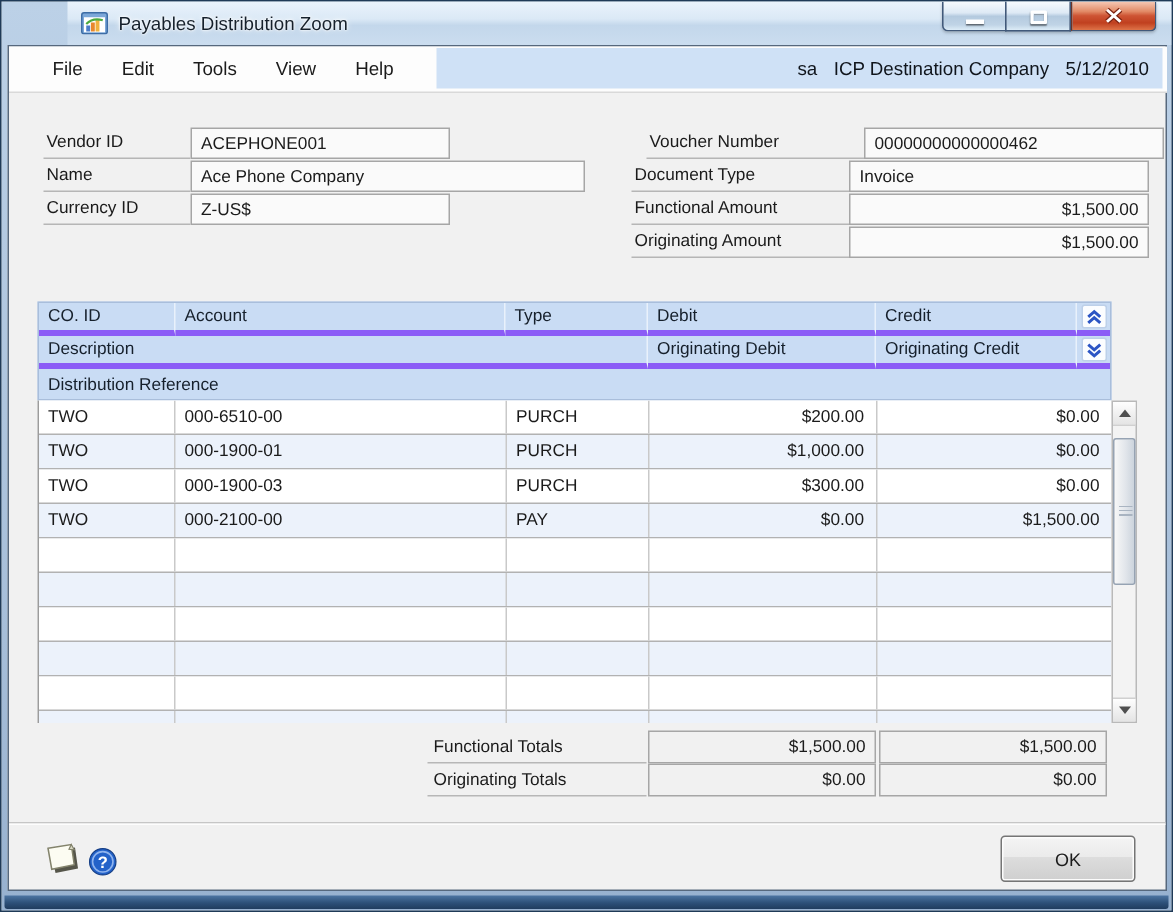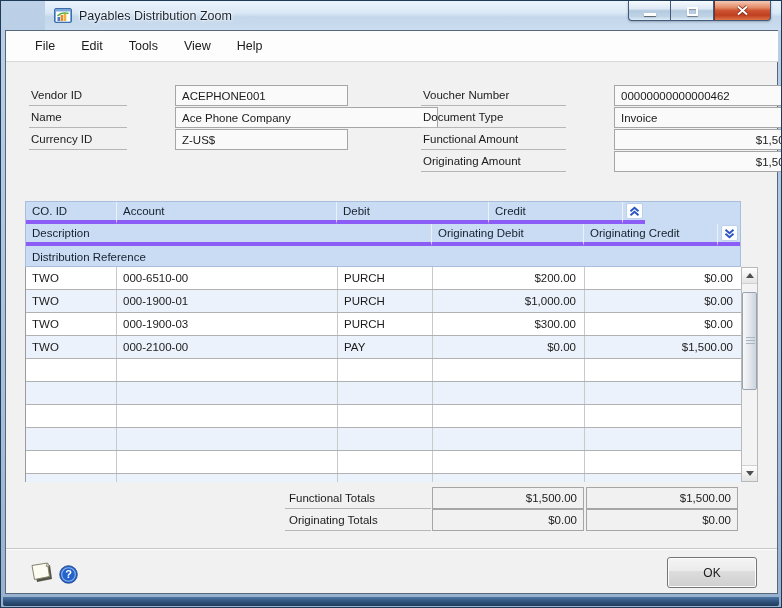--- a/index.html
+++ b/index.html
@@ -40,21 +40,21 @@
   .menubar{position:absolute;left:5px;top:30px;width:772px;height:31px;background:#fdfdfd;
     border-bottom:1px solid #d9d9d9;display:flex;align-items:center;padding-left:16px;font-size:12.5px;}
   .menu-item{padding:0 13px;height:100%;display:flex;align-items:center;cursor:default;}
   .status-panel{position:absolute;left:285px;top:1px;bottom:2px;right:3px;background:#cfe1f6;
     display:flex;align-items:center;justify-content:flex-end;padding-right:9px;font-size:12.5px;color:#10151c;}
   .status-panel span{margin-left:11px;}
   
   .field{position:absolute;height:21px;display:flex;font-size:11.5px;}
   .flabel{height:100%;display:flex;align-items:center;padding-left:2px;border-bottom:1px solid #b6b6b6;}
   .fvalue{height:21px;display:flex;align-items:center;padding:0 6px;background:#fafafa;
-    border:1px solid #a6a6a6;margin-left:48px;}
+    border:1px solid #a6a6a6;}
   .fvalue.right{justify-content:flex-end;}
   
   .gheader{position:absolute;left:24px;top:200px;width:716px;height:66px;background:#c9dcf4;
     border:1px solid #a9bedb;font-size:11.5px;color:#16202c;}
   .ghrow{display:flex;height:22px;}
   .ghcell{display:flex;align-items:center;padding-left:6px;
     border-right:1px solid #e9f1fb;border-bottom:4px solid #8b5cf6;}
   .ghcell.last{border-right:none;}
   .ghcell.nopad{padding:0;justify-content:center;}
   .ghcell.span{border-bottom:none;}
@@ -136,56 +136,62 @@
   <div class="bottom-strip"></div>
 
   <div class="content">
 
     <div class="menubar">
       <div class="menu-item">File</div>
       <div class="menu-item">Edit</div>
       <div class="menu-item">Tools</div>
       <div class="menu-item">View</div>
       <div class="menu-item">Help</div>
+      <div class="status-panel">
+        <span>sa</span>
+        <span>ICP Destination Company</span>
+        <span>5/12/2010</span>
+      </div>
     </div>
 
     <div class="field" style="left:28px;top:84px;">
       <div class="flabel" style="width:98px;">Vendor ID</div>
       <div class="fvalue" style="width:173px;">ACEPHONE001</div>
     </div>
     <div class="field" style="left:28px;top:106px;">
       <div class="flabel" style="width:98px;">Name</div>
       <div class="fvalue" style="width:263px;">Ace Phone Company</div>
     </div>
     <div class="field" style="left:28px;top:128px;">
       <div class="flabel" style="width:98px;">Currency ID</div>
       <div class="fvalue" style="width:173px;">Z-US$</div>
     </div>
 
-    <div class="field" style="left:420px;top:84px;">
+    <div class="field" style="left:430px;top:84px;">
       <div class="flabel" style="width:145px;">Voucher Number</div>
       <div class="fvalue" style="width:200px;">00000000000000462</div>
     </div>
     <div class="field" style="left:420px;top:106px;">
       <div class="flabel" style="width:145px;">Document Type</div>
       <div class="fvalue" style="width:200px;">Invoice</div>
     </div>
     <div class="field" style="left:420px;top:128px;">
       <div class="flabel" style="width:145px;">Functional Amount</div>
       <div class="fvalue right" style="width:200px;">$1,500.00</div>
     </div>
     <div class="field" style="left:420px;top:150px;">
       <div class="flabel" style="width:145px;">Originating Amount</div>
       <div class="fvalue right" style="width:200px;">$1,500.00</div>
     </div>
 
     <div class="gheader">
       <div class="ghrow">
         <div class="ghcell" style="width:91px;">CO. ID</div>
         <div class="ghcell" style="width:220px;">Account</div>
+        <div class="ghcell" style="width:95px;">Type</div>
         <div class="ghcell" style="width:152px;">Debit</div>
         <div class="ghcell" style="width:134px;">Credit</div>
         <div class="ghcell nopad last" style="width:22px;">
           <div class="chev-btn">
             <svg width="13" height="11" viewBox="0 0 13 11">
               <path d="M2.5 5.2 L6.5 1.8 L10.5 5.2 M2.5 9.2 L6.5 5.8 L10.5 9.2" fill="none" stroke="#2c55c4" stroke-width="2"></path>
             </svg>
           </div>
         </div>
       </div>

